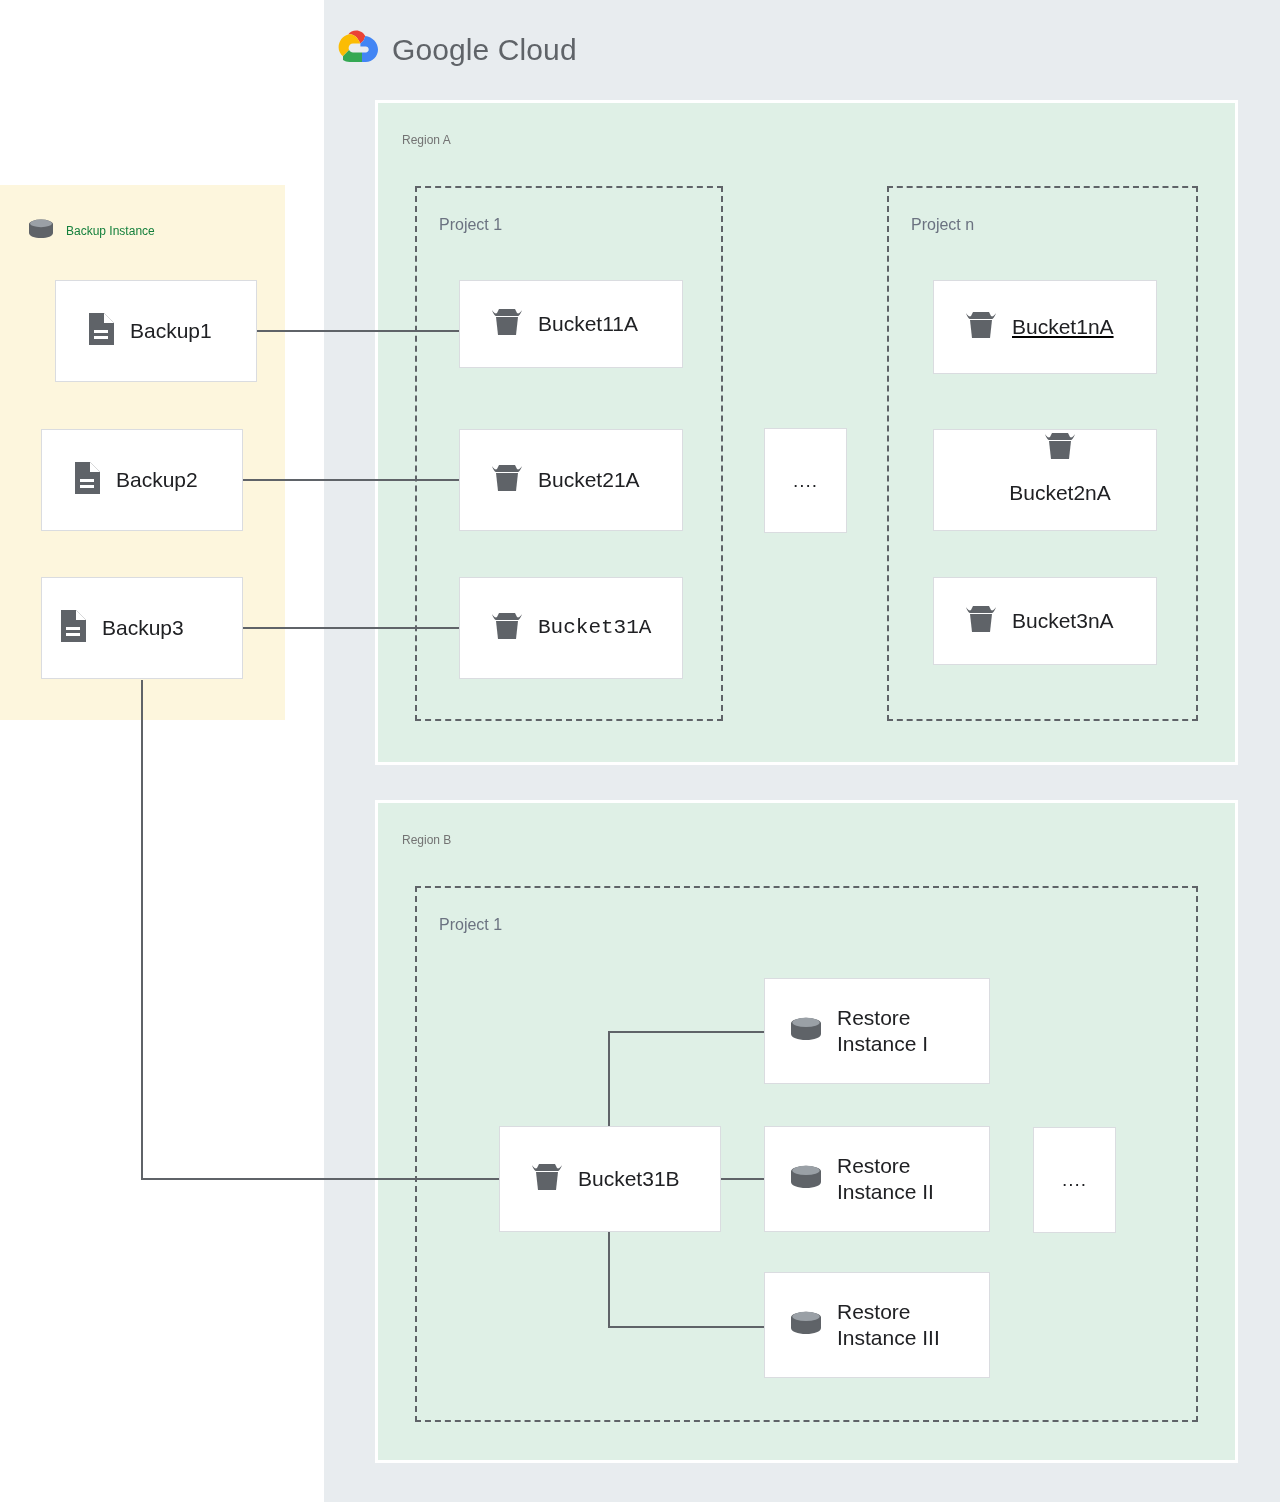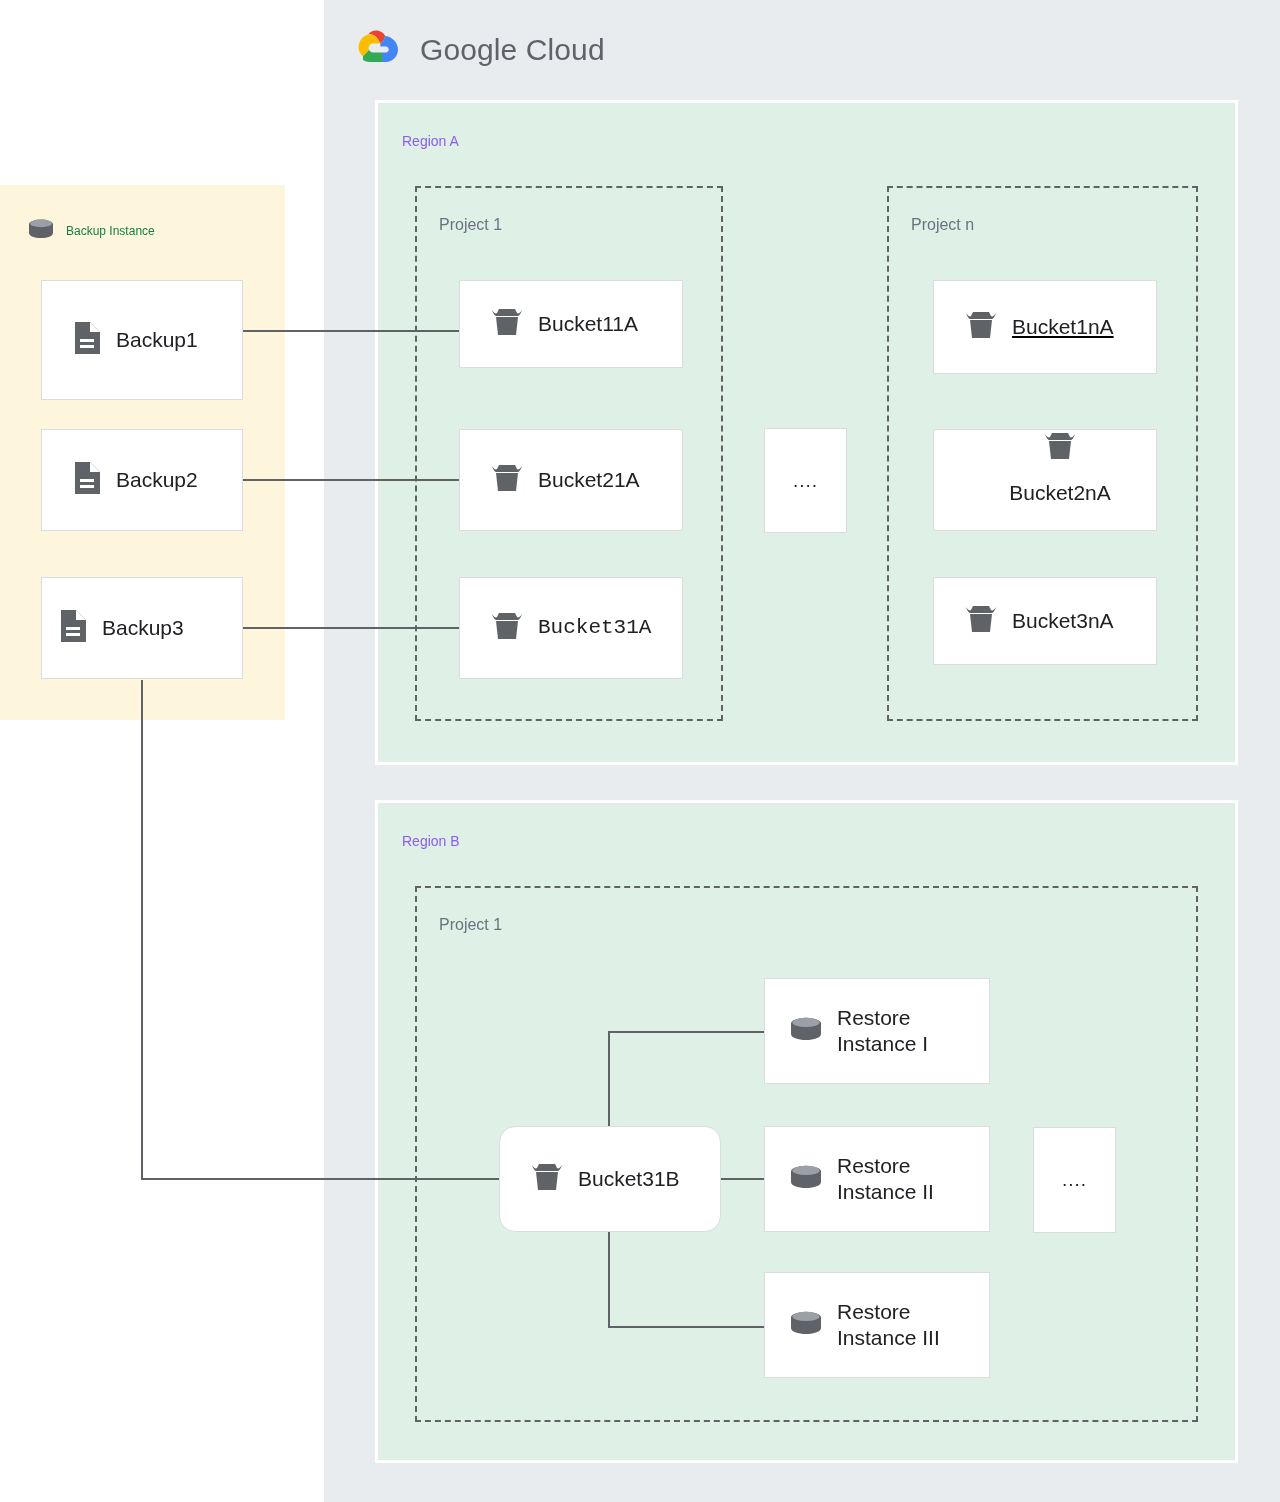--- a/index.html
+++ b/index.html
@@ -20,46 +20,46 @@
 
   
   .gcp-panel {
     position: absolute;
     left: 324px; top: 0;
     width: 956px; height: 1502px;
     background: #e8ecef;
   }
   .gcp-logo-wrap {
     position: absolute;
-    left: 356px; top: 30px;
+    left: 336px; top: 30px;
     display: flex;
     align-items: center;
-    gap: 20px;
+    gap: 12px;
   }
   .gcp-logo-text {
     font-size: 30px;
     color: #5f6368;
     letter-spacing: 0.1px;
     white-space: nowrap;
   }
   .gcp-logo-text .gw { font-weight: 400; }
 
   .region {
     position: absolute;
     background: #dff0e6;
     border: 3px solid #ffffff;
     box-sizing: border-box;
   }
   #region-a { left: 375px; top: 100px; width: 863px; height: 665px; }
   #region-b { left: 375px; top: 800px; width: 863px; height: 663px; }
   .region-label {
     position: absolute;
     left: 24px; top: 30px;
-    font-size: 14px;
-    color: #8b5cf6;
+    font-size: 12px;
+    color: #737373;
   }
 
   .project {
     position: absolute;
     border: 2px dashed #5f6368;
     box-sizing: border-box;
   }
   .project-label {
     position: absolute;
     left: 22px; top: 28px;
@@ -191,21 +191,21 @@
   <div class="conn conn-h" style="left:141px; top:1178px; width:358px;"></div>
 
   <div class="conn conn-v" style="left:608px; top:1031px; height:96px;"></div>
   <div class="conn conn-h" style="left:608px; top:1031px; width:156px;"></div>
 
   <div class="conn conn-h" style="left:721px; top:1178px; width:43px;"></div>
 
   <div class="conn conn-v" style="left:608px; top:1232px; height:96px;"></div>
   <div class="conn conn-h" style="left:608px; top:1326px; width:156px;"></div>
 
-  <div class="node" style="left:41px; top:280px; width:202px; height:120px;">
+  <div class="node" style="left:55px; top:280px; width:202px; height:102px;">
     <span class="icon">
       <svg width="30" height="34" viewBox="0 0 30 34" xmlns="http://www.w3.org/2000/svg">
         <path d="M3 1 L18 1 L28 11 L28 33 L3 33 Z" fill="#5f6368"></path>
         <path d="M18 1 L28 11 L18 11 Z" fill="#ffffff"></path>
         <rect x="8" y="18" width="14" height="3" fill="#ffffff"></rect>
         <rect x="8" y="24" width="14" height="3" fill="#ffffff"></rect>
       </svg>
     </span>
     <span class="node-label">Backup1</span>
   </div>
@@ -291,21 +291,21 @@
   <div class="node" style="left:933px; top:577px; width:224px; height:88px;">
     <span class="icon">
       <svg width="34" height="32" viewBox="0 0 34 32" xmlns="http://www.w3.org/2000/svg">
         <path d="M2 4 C2 4 4 10 6 10 L28 10 C30 10 32 4 32 4 C32 4 29 9 27 7 L25 3 L9 3 L7 7 C5 9 2 4 2 4 Z" fill="#5f6368"></path>
         <path d="M6 11 L28 11 L26 29 L8 29 Z" fill="#5f6368"></path>
       </svg>
     </span>
     <span class="node-label">Bucket3nA</span>
   </div>
 
-  <div class="node" style="left:499px; top:1126px; width:222px; height:106px;border-radius:16px;">
+  <div class="node" style="left:499px; top:1126px; width:222px; height:106px;">
     <span class="icon">
       <svg width="34" height="32" viewBox="0 0 34 32" xmlns="http://www.w3.org/2000/svg">
         <path d="M2 4 C2 4 4 10 6 10 L28 10 C30 10 32 4 32 4 C32 4 29 9 27 7 L25 3 L9 3 L7 7 C5 9 2 4 2 4 Z" fill="#5f6368"></path>
         <path d="M6 11 L28 11 L26 29 L8 29 Z" fill="#5f6368"></path>
       </svg>
     </span>
     <span class="node-label">Bucket31B</span>
   </div>
 
   <div class="node" style="left:764px; top:978px; width:226px; height:106px; padding-left:24px;">

